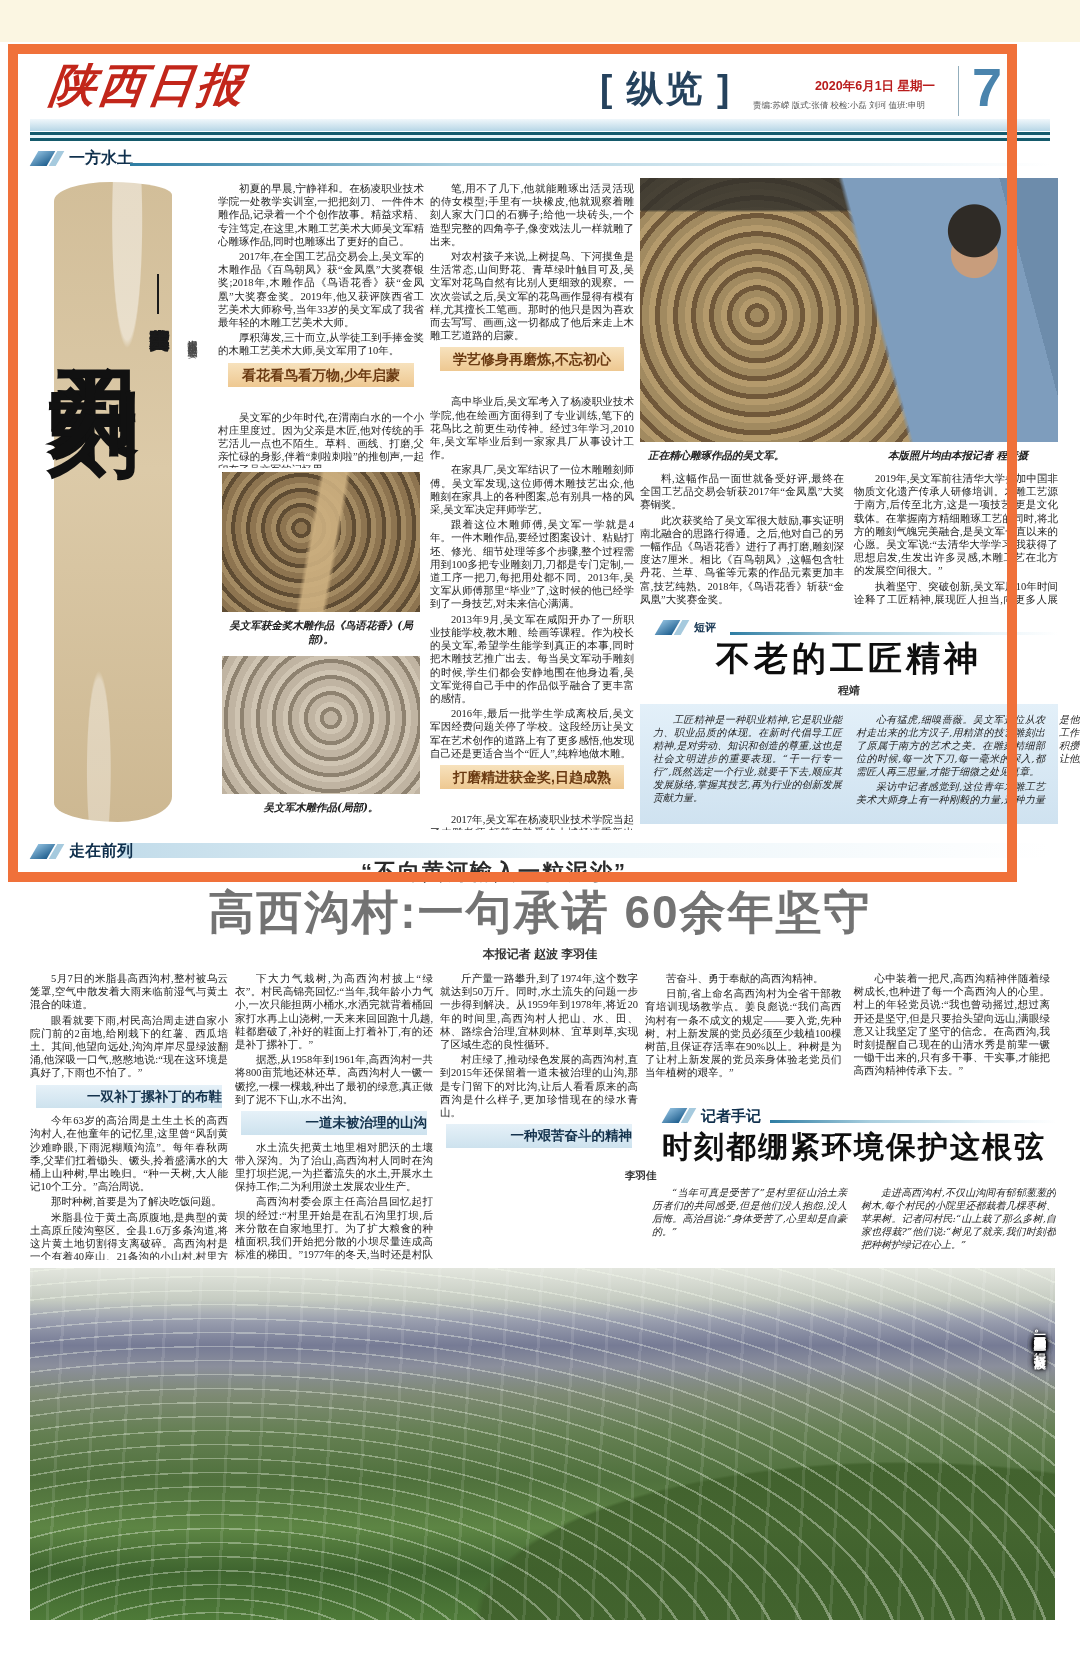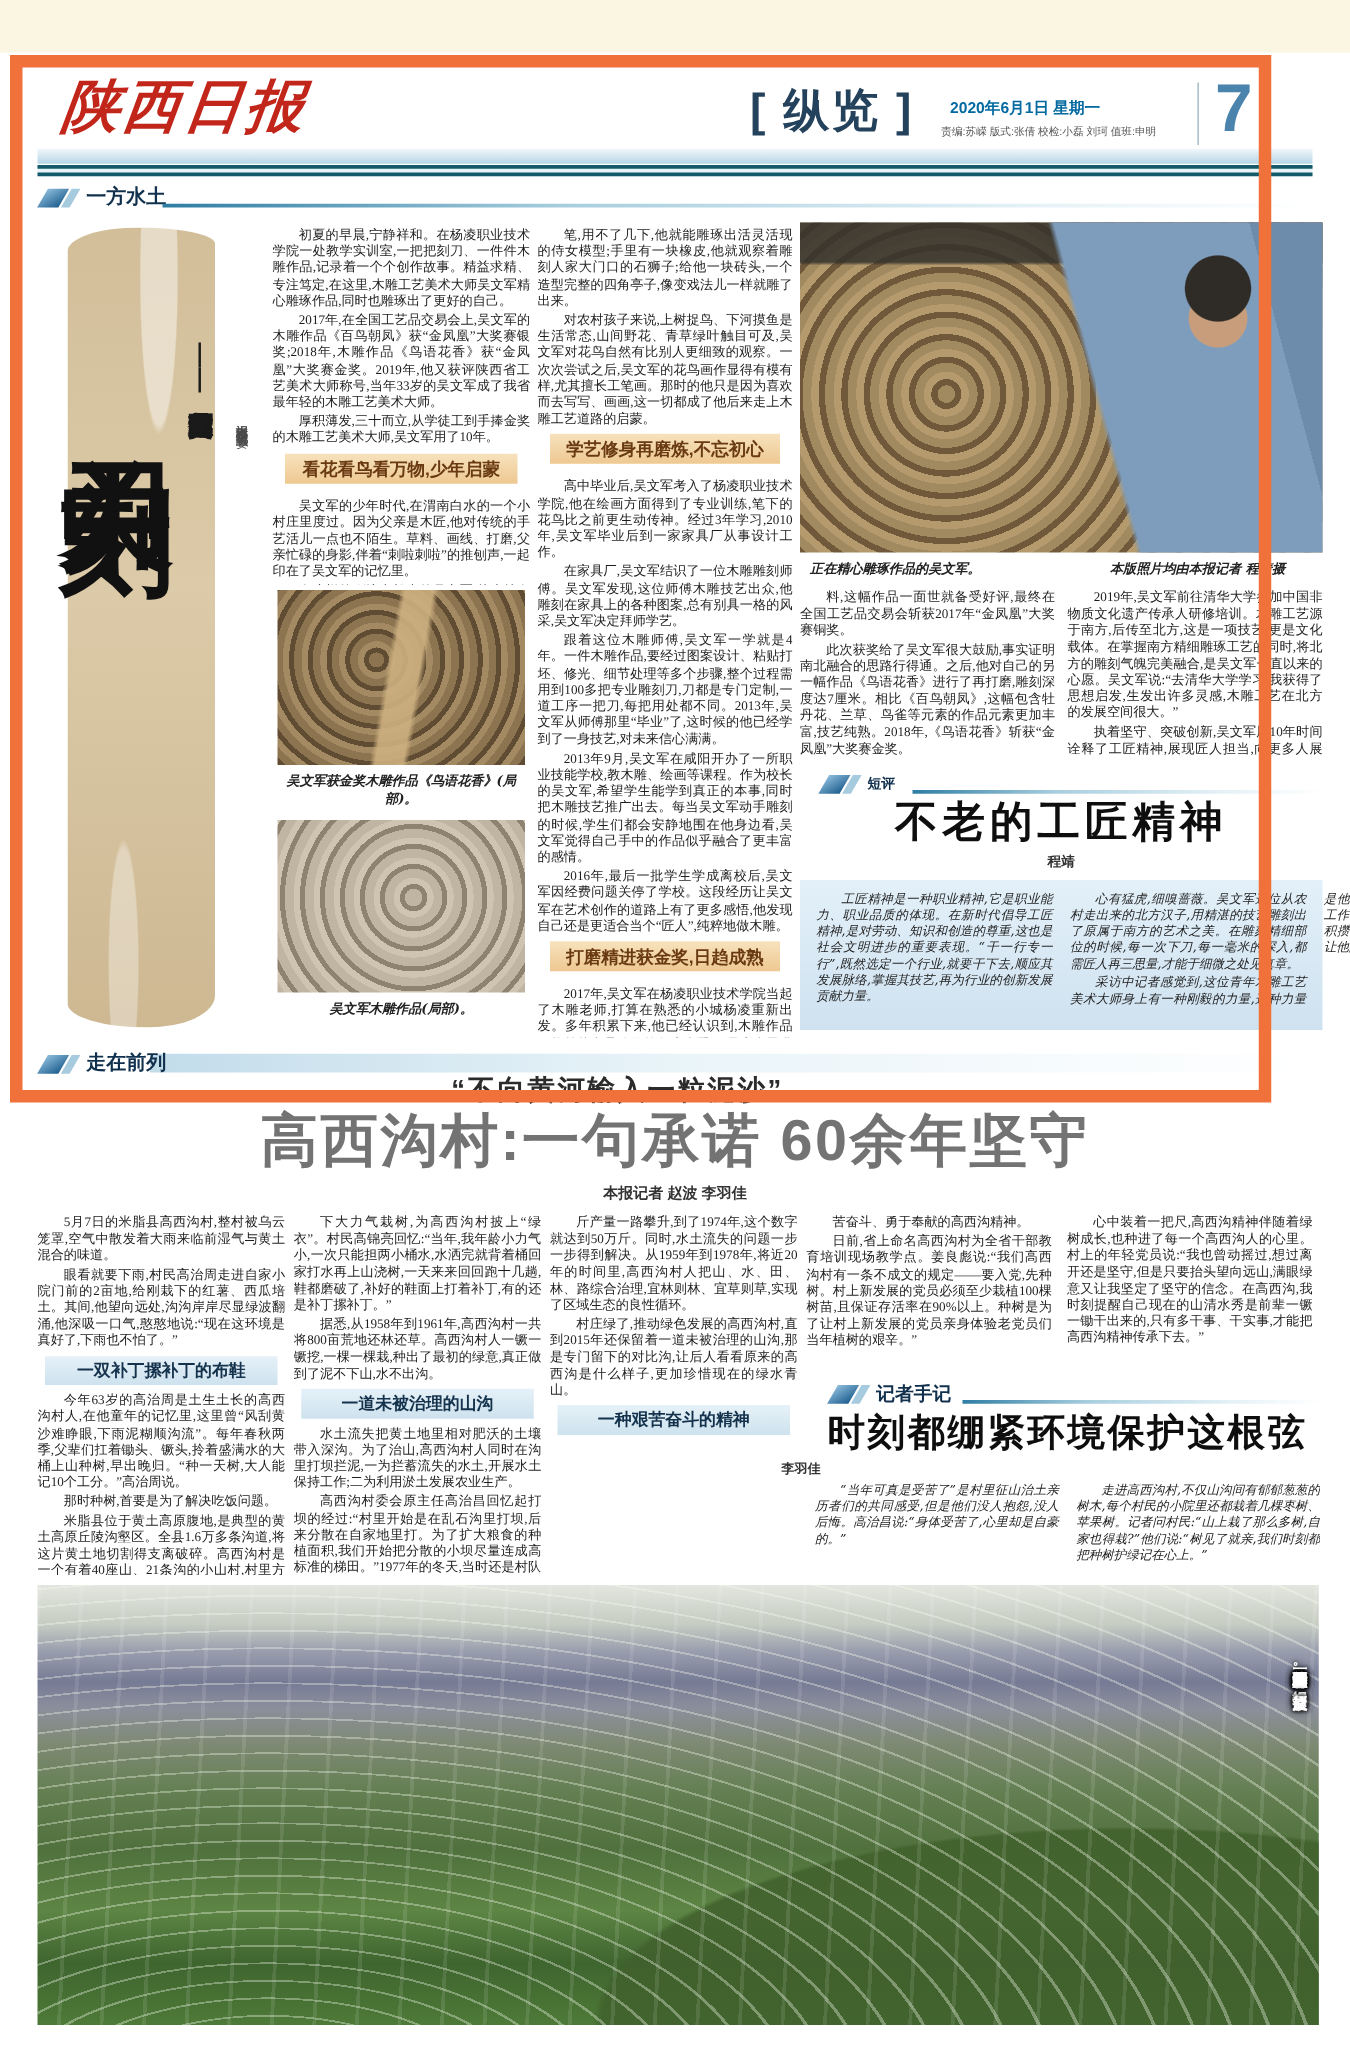--- a/index.html
+++ b/index.html
@@ -5,40 +5,40 @@
 *{margin:0;padding:0;box-sizing:border-box}
 html,body{background:#ededed}
 body{font-family:"Liberation Sans",sans-serif}
 .page{position:relative;width:1080px;height:1656px;margin:0 auto;background:#fff;overflow:hidden}
 .cream{position:absolute;left:0;top:0;width:1080px;height:42px;background:#fbf6e2}
 .hl-box{position:absolute;left:8px;top:44px;width:1009px;height:838px;border:10px solid #f0713a;z-index:90;pointer-events:none}
 
 
 .logo{position:absolute;left:50px;top:62px;font:italic 900 46px/1 "DejaVu Serif",serif;color:#c2261a;letter-spacing:3px;transform:skewX(-7deg)}
 .zl{position:absolute;left:600px;top:70px;font:900 37px/1 "Liberation Sans",sans-serif;color:#25425d;letter-spacing:2px}
-.hdate{position:absolute;left:760px;top:79px;width:150px;font:700 12.5px/1.2 "Liberation Sans",sans-serif;color:#0369a1;text-align:left}
+.hdate{position:absolute;left:800px;top:79px;width:150px;font:700 12.5px/1.2 "Liberation Sans",sans-serif;color:#b91c1c;text-align:center}
 .hstaff{position:absolute;left:730px;top:100px;width:218px;font:400 8.5px/1.2 "Liberation Sans",sans-serif;color:#555;text-align:center}
 .hdiv{position:absolute;left:958px;top:66px;width:1px;height:50px;background:#93aebc}
 .pnum{position:absolute;left:972px;top:60px;font:700 54px/1 "Liberation Sans",sans-serif;color:#4a84ad}
 .band-blue{position:absolute;left:30px;top:119px;width:1020px;height:12px;background:linear-gradient(180deg,#f0f7fb,#b7d6e6)}
 .band-teal{position:absolute;left:30px;top:132px;width:1020px;height:9px;border-top:3px solid #155a6b;border-bottom:3px solid #155a6b;background:#e8f4f8}
 
 
 .marker{position:absolute;display:flex;align-items:center;gap:7px;font:700 16px/1 "Liberation Sans",sans-serif;color:#10304d}
 .mk{display:inline-block;width:32px;height:15px;position:relative;flex:0 0 auto}
 .mk::before{content:"";position:absolute;left:4px;top:0;width:17px;height:15px;background:linear-gradient(135deg,#8cbcdc,#1d5d8d);transform:skewX(-30deg)}
 .mk::after{content:"";position:absolute;left:23px;top:0;width:7px;height:15px;background:#a6cade;transform:skewX(-30deg)}
 .mline{position:absolute;height:3px;background:linear-gradient(90deg,#2e7da3,#a8cede 35%,#e4f1f7 75%,rgba(255,255,255,0))}
 .mband{position:absolute;height:15px;background:linear-gradient(90deg,#c2dcea,#e9f4f9 45%,rgba(255,255,255,0))}
 
 
 .col{position:absolute;overflow:hidden;text-align:justify;font:10.5px/13.2px "Liberation Serif",serif;color:#1d1d1d}
 .col p{text-indent:2em;margin-bottom:2px}
-.sh1{background:linear-gradient(180deg,#f7e2bd,#eec891);color:#6a3a12;font:700 14px/1 "Liberation Sans",sans-serif;text-align:center;padding:5px 0;margin:5px 10px 12px;text-indent:0}
-.sh2{background:linear-gradient(180deg,#e6f1f8,#cde2ee);color:#14324c;font:700 13.5px/1 "Liberation Sans",sans-serif;text-align:center;padding:5px 0;margin:5px 6px 6px;text-indent:0}
+.sh1{background:linear-gradient(180deg,#f7e2bd,#eec891);color:#6a3a12;font:700 14px/1 "Liberation Sans",sans-serif;text-align:center;padding:5px 0;margin:5px 10px 24px;text-indent:0}
+.sh2{background:linear-gradient(180deg,#e6f1f8,#cde2ee);color:#14324c;font:700 13.5px/1 "Liberation Sans",sans-serif;text-align:right;padding:5px 0;margin:5px 6px 6px;text-indent:0}
 .cap{font:italic 700 10.5px/1.35 "DejaVu Serif",serif;color:#222;text-align:center}
 .photo{position:absolute;overflow:hidden}
 
 
 .tblock{position:absolute;left:32px;top:182px;width:180px;height:645px}
 .brush{position:absolute;left:22px;top:0;width:118px;height:640px;border-radius:48% 52% 46% 54%/3% 2% 4% 3%;
  background:radial-gradient(ellipse at 62% 6%,rgba(255,255,255,.45) 0 14%,transparent 15%),
  radial-gradient(ellipse at 38% 92%,rgba(255,255,255,.35) 0 11%,transparent 12%),
  linear-gradient(180deg,#d2be99,#dccaa8 45%,#cdb892)}
 .vtitle{position:absolute;left:14px;top:108px;height:520px;writing-mode:vertical-rl;font:900 92px/1.05 "DejaVu Serif",serif;color:#111;letter-spacing:6px}

